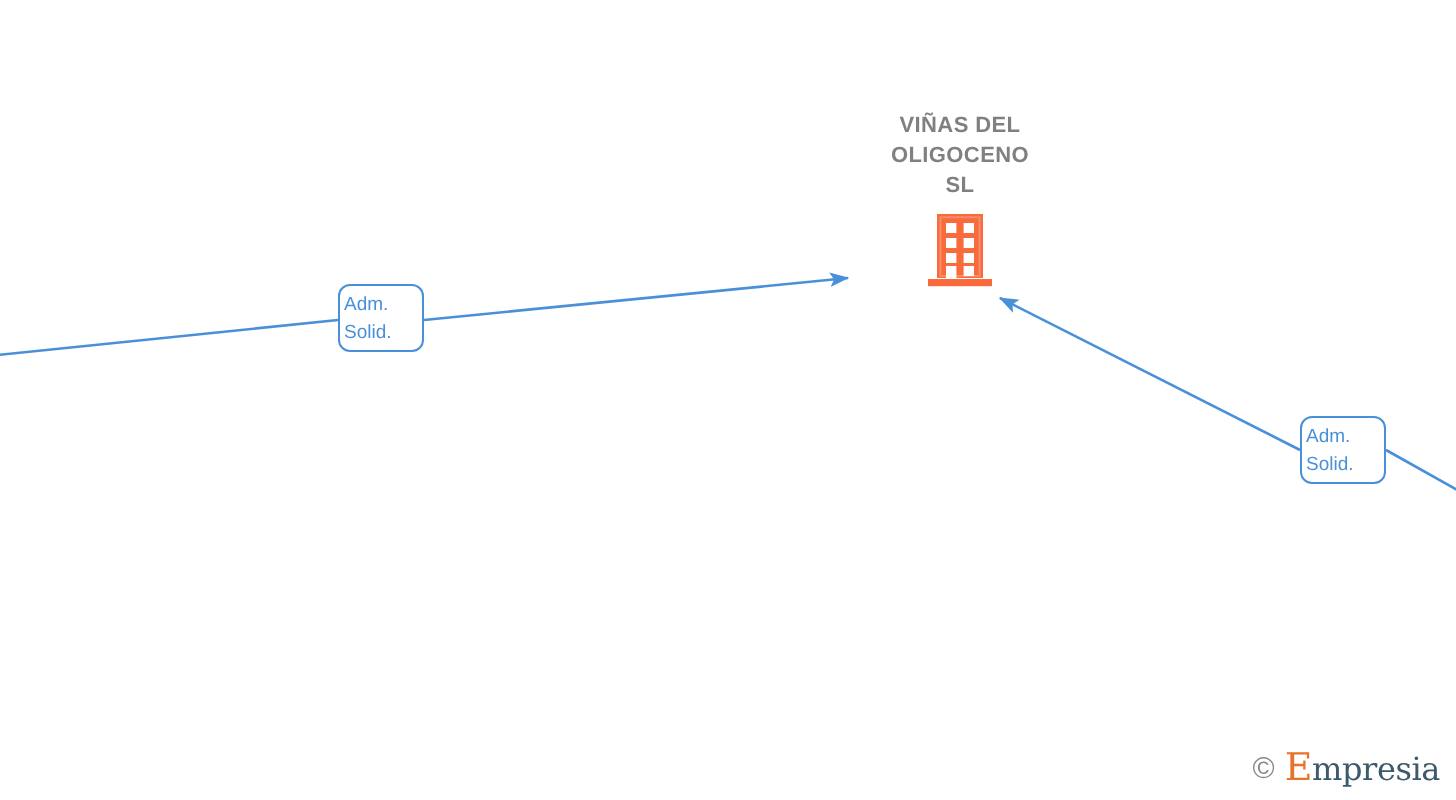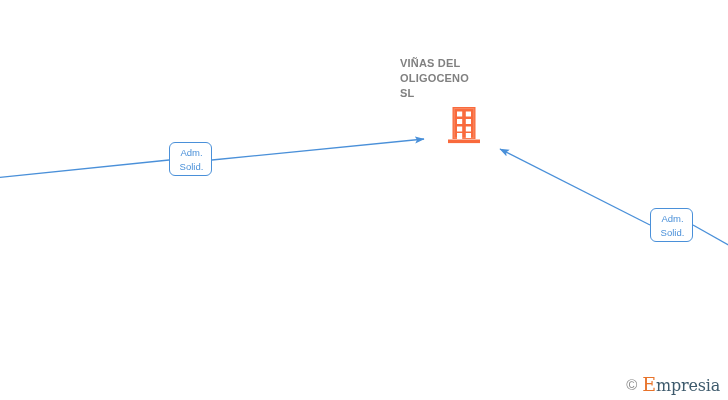--- a/index.html
+++ b/index.html
@@ -19,24 +19,24 @@
     position: absolute;
     left: 0;
     top: 0;
     width: 728px;
     height: 400px;
   }
 
   
   .company-node {
     position: absolute;
-    left: 400px;
+    left: 416px;
     top: 56px;
     width: 128px;
-    text-align: left;
+    text-align: center;
   }
   .company-title {
     font-size: 11px;
     line-height: 15px;
     font-weight: bold;
     color: #808080;
     letter-spacing: 0.2px;
     white-space: pre-line;
   }
   .company-icon {
@@ -48,21 +48,21 @@
   
   .rel-label {
     position: absolute;
     box-sizing: border-box;
     border: 1.3px solid #4a90d9;
     border-radius: 6px;
     background: #ffffff;
     color: #4a90d9;
     font-size: 9.5px;
     line-height: 14px;
-    text-align: center;
+    text-align: left;
     padding-top: 3px;
     z-index: 5;
   }
   .rel-label .l1,
   .rel-label .l2 {
     display: block;
     padding-left: 2px;
   }
   #rel-label-left {
     left: 169px;

